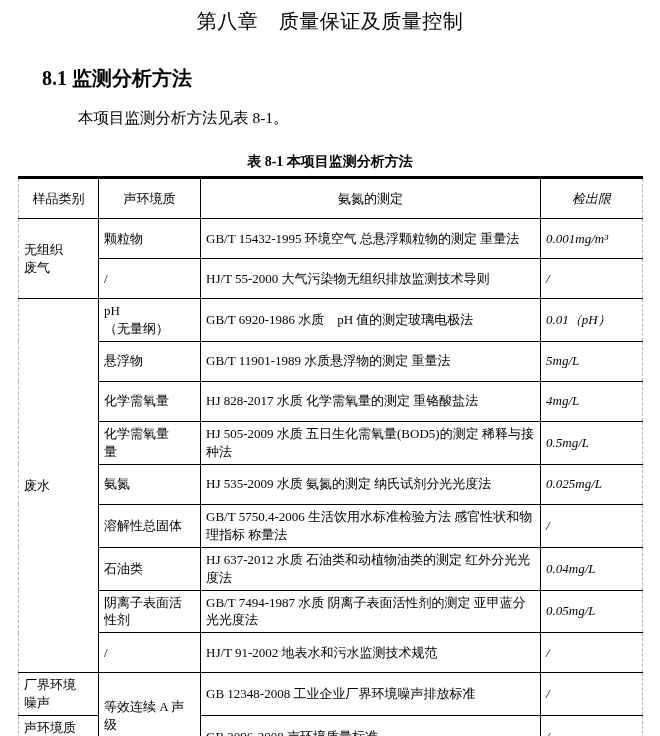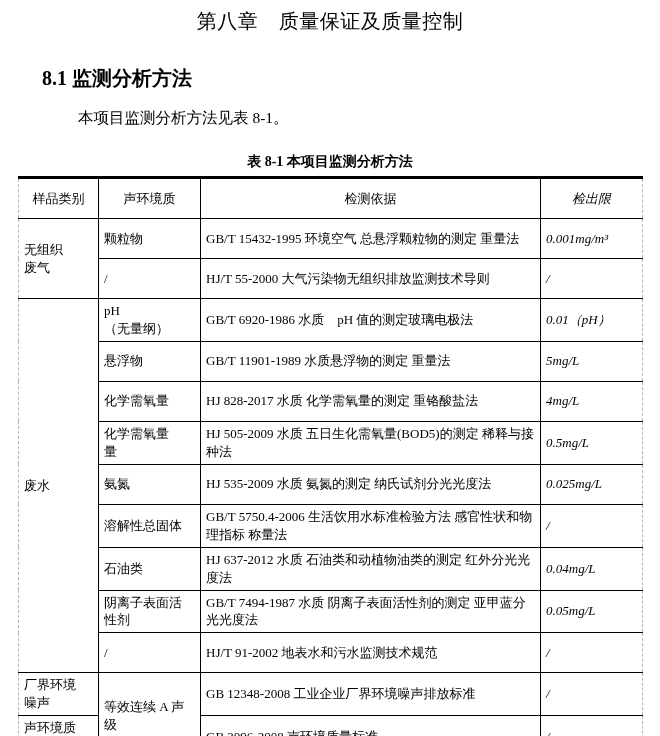--- a/index.html
+++ b/index.html
@@ -83,21 +83,21 @@
     <colgroup>
       <col style="width:80px">
       <col style="width:102px">
       <col style="width:340px">
       <col style="width:102px">
     </colgroup>
     <tbody>
       <tr>
         <th class="outer-left">样品类别</th>
         <th>声环境质</th>
-        <th>检测依据</th>
+        <th>氨氮的测定</th>
         <th class="outer-right">检出限</th>
       </tr>
 
       <tr>
         <td class="cell-category outer-left" rowspan="2">无组织
 废气</td>
         <td class="cell-item">颗粒物</td>
         <td class="cell-basis">GB/T 15432-1995 环境空气 总悬浮颗粒物的测定 重量法</td>
         <td class="cell-limit outer-right">0.001mg/m³</td>
       </tr>

